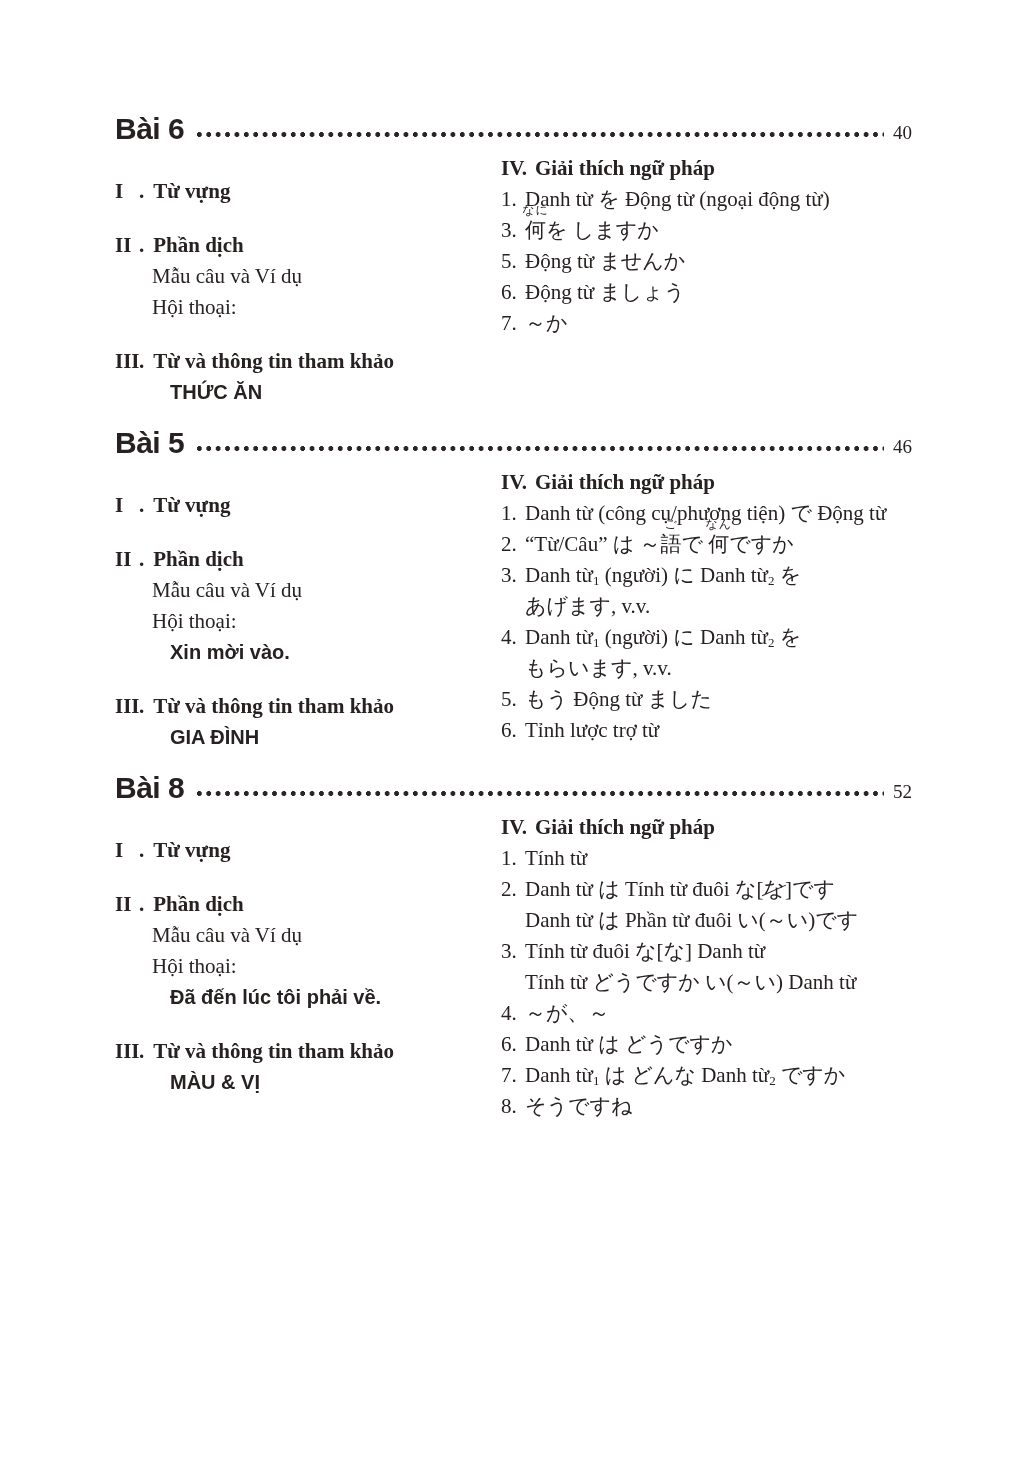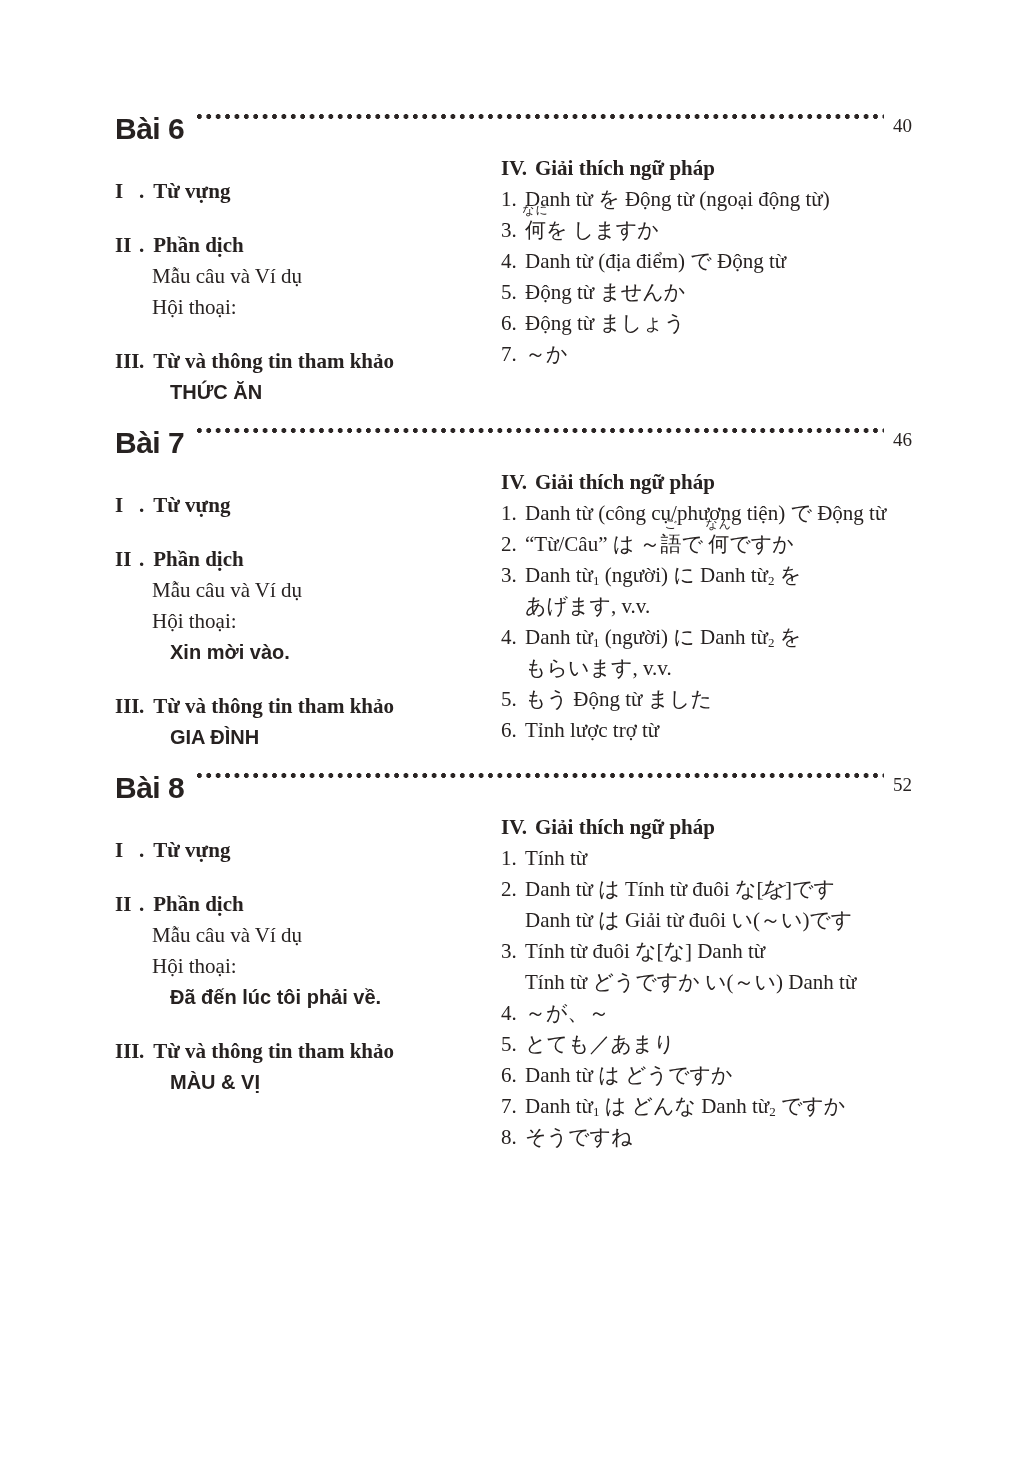--- a/index.html
+++ b/index.html
@@ -2,21 +2,21 @@
 <html><head>
 <meta charset="utf-8">
 <style>
   html,body{margin:0;padding:0;background:#ffffff;}
   body{width:1032px;height:1457px;overflow:hidden;color:#272221;
        font-family:"Liberation Serif",serif;}
   .page{box-sizing:border-box;padding:113px 120px 0 115px;}
 
   .lesson + .lesson{margin-top:19px;}
 
-  .section-header{display:flex;margin-bottom:8px;}
+  .section-header{display:flex;align-items:flex-end;margin-bottom:8px;}
   .lesson-title{font-family:"Liberation Sans",sans-serif;font-weight:bold;
                 font-size:30px;line-height:32px;letter-spacing:-0.5px;white-space:nowrap;}
   .dots{flex:1 1 auto;height:7px;margin:0 9px 7px 13px;
         background-image:radial-gradient(circle at 2.4px 3.5px,#2a2423 2.2px,transparent 2.7px);
         background-size:9.4px 7px;background-repeat:repeat-x;background-position:left center;}
   .page-num{font-size:19px;line-height:25px;white-space:nowrap;}
 
   .cols{display:grid;grid-template-columns:358px 1fr;}
   .row{font-size:21px;line-height:31px;}
 
@@ -65,31 +65,30 @@
             <div class="row l-head"><span class="rn">II</span><span class="rdot">.</span><span class="l-text">Phần dịch</span></div>
             <div class="row l-sub">Mẫu câu và Ví dụ</div>
             <div class="row l-sub">Hội thoại:</div>
             <div class="row l-head"><span class="rn">III</span><span class="rdot">.</span><span class="l-text">Từ và thông tin tham khảo</span></div>
             <div class="row l-dialog">THỨC ĂN</div>
           </div>
       <div class="col-right">
             <div class="row r-head"><span class="rh-num">IV.</span><span class="rh-text">Giải thích ngữ pháp</span></div>
             <div class="row r-item"><span class="inum">1.</span>Danh từ を Động từ (ngoại động từ)</div>
             <div class="row r-item"><span class="inum">3.</span><span class="rb">何<span class="rt">なに</span></span>を しますか</div>
-            <div class="row r-item"><span class="inum">4.</span>Danh từ (địa điểm) で Động từ</div>
             <div class="row r-item"><span class="inum">5.</span>Động từ ませんか</div>
             <div class="row r-item"><span class="inum">6.</span>Động từ ましょう</div>
             <div class="row r-item"><span class="inum">7.</span>～か</div>
           </div>
     </div>
   </section>
 
   <section class="lesson">
     <div class="section-header">
-      <span class="lesson-title">Bài 7</span>
+      <span class="lesson-title">Bài 5</span>
       <span class="dots"></span>
       <span class="page-num">46</span>
     </div>
     <div class="cols">
       <div class="col-left">
             <div class="row l-head"><span class="rn">I</span><span class="rdot">.</span><span class="l-text">Từ vựng</span></div>
             <div class="row l-head"><span class="rn">II</span><span class="rdot">.</span><span class="l-text">Phần dịch</span></div>
             <div class="row l-sub">Mẫu câu và Ví dụ</div>
             <div class="row l-sub">Hội thoại:</div>
             <div class="row l-dialog">Xin mời vào.</div>
@@ -123,25 +122,24 @@
             <div class="row l-sub">Mẫu câu và Ví dụ</div>
             <div class="row l-sub">Hội thoại:</div>
             <div class="row l-dialog">Đã đến lúc tôi phải về.</div>
             <div class="row l-head"><span class="rn">III</span><span class="rdot">.</span><span class="l-text">Từ và thông tin tham khảo</span></div>
             <div class="row l-dialog">MÀU &amp; VỊ</div>
           </div>
       <div class="col-right">
             <div class="row r-head"><span class="rh-num">IV.</span><span class="rh-text">Giải thích ngữ pháp</span></div>
             <div class="row r-item"><span class="inum">1.</span>Tính từ</div>
             <div class="row r-item"><span class="inum">2.</span>Danh từ は Tính từ đuôi な[<span class="strike">な</span>]です</div>
-            <div class="row r-cont">Danh từ は Giải từ đuôi い(～い)です</div>
+            <div class="row r-cont">Danh từ は Phần từ đuôi い(～い)です</div>
             <div class="row r-item"><span class="inum">3.</span>Tính từ đuôi な[な] Danh từ</div>
             <div class="row r-cont">Tính từ どうですか い(～い) Danh từ</div>
             <div class="row r-item"><span class="inum">4.</span>～が、～</div>
-            <div class="row r-item"><span class="inum">5.</span>とても／あまり</div>
             <div class="row r-item"><span class="inum">6.</span>Danh từ は どうですか</div>
             <div class="row r-item"><span class="inum">7.</span>Danh từ<span class="sb">1</span> は どんな Danh từ<span class="sb">2</span> ですか</div>
             <div class="row r-item"><span class="inum">8.</span>そうですね</div>
           </div>
     </div>
   </section>
 </div>
 </main>
 
 </body></html>

